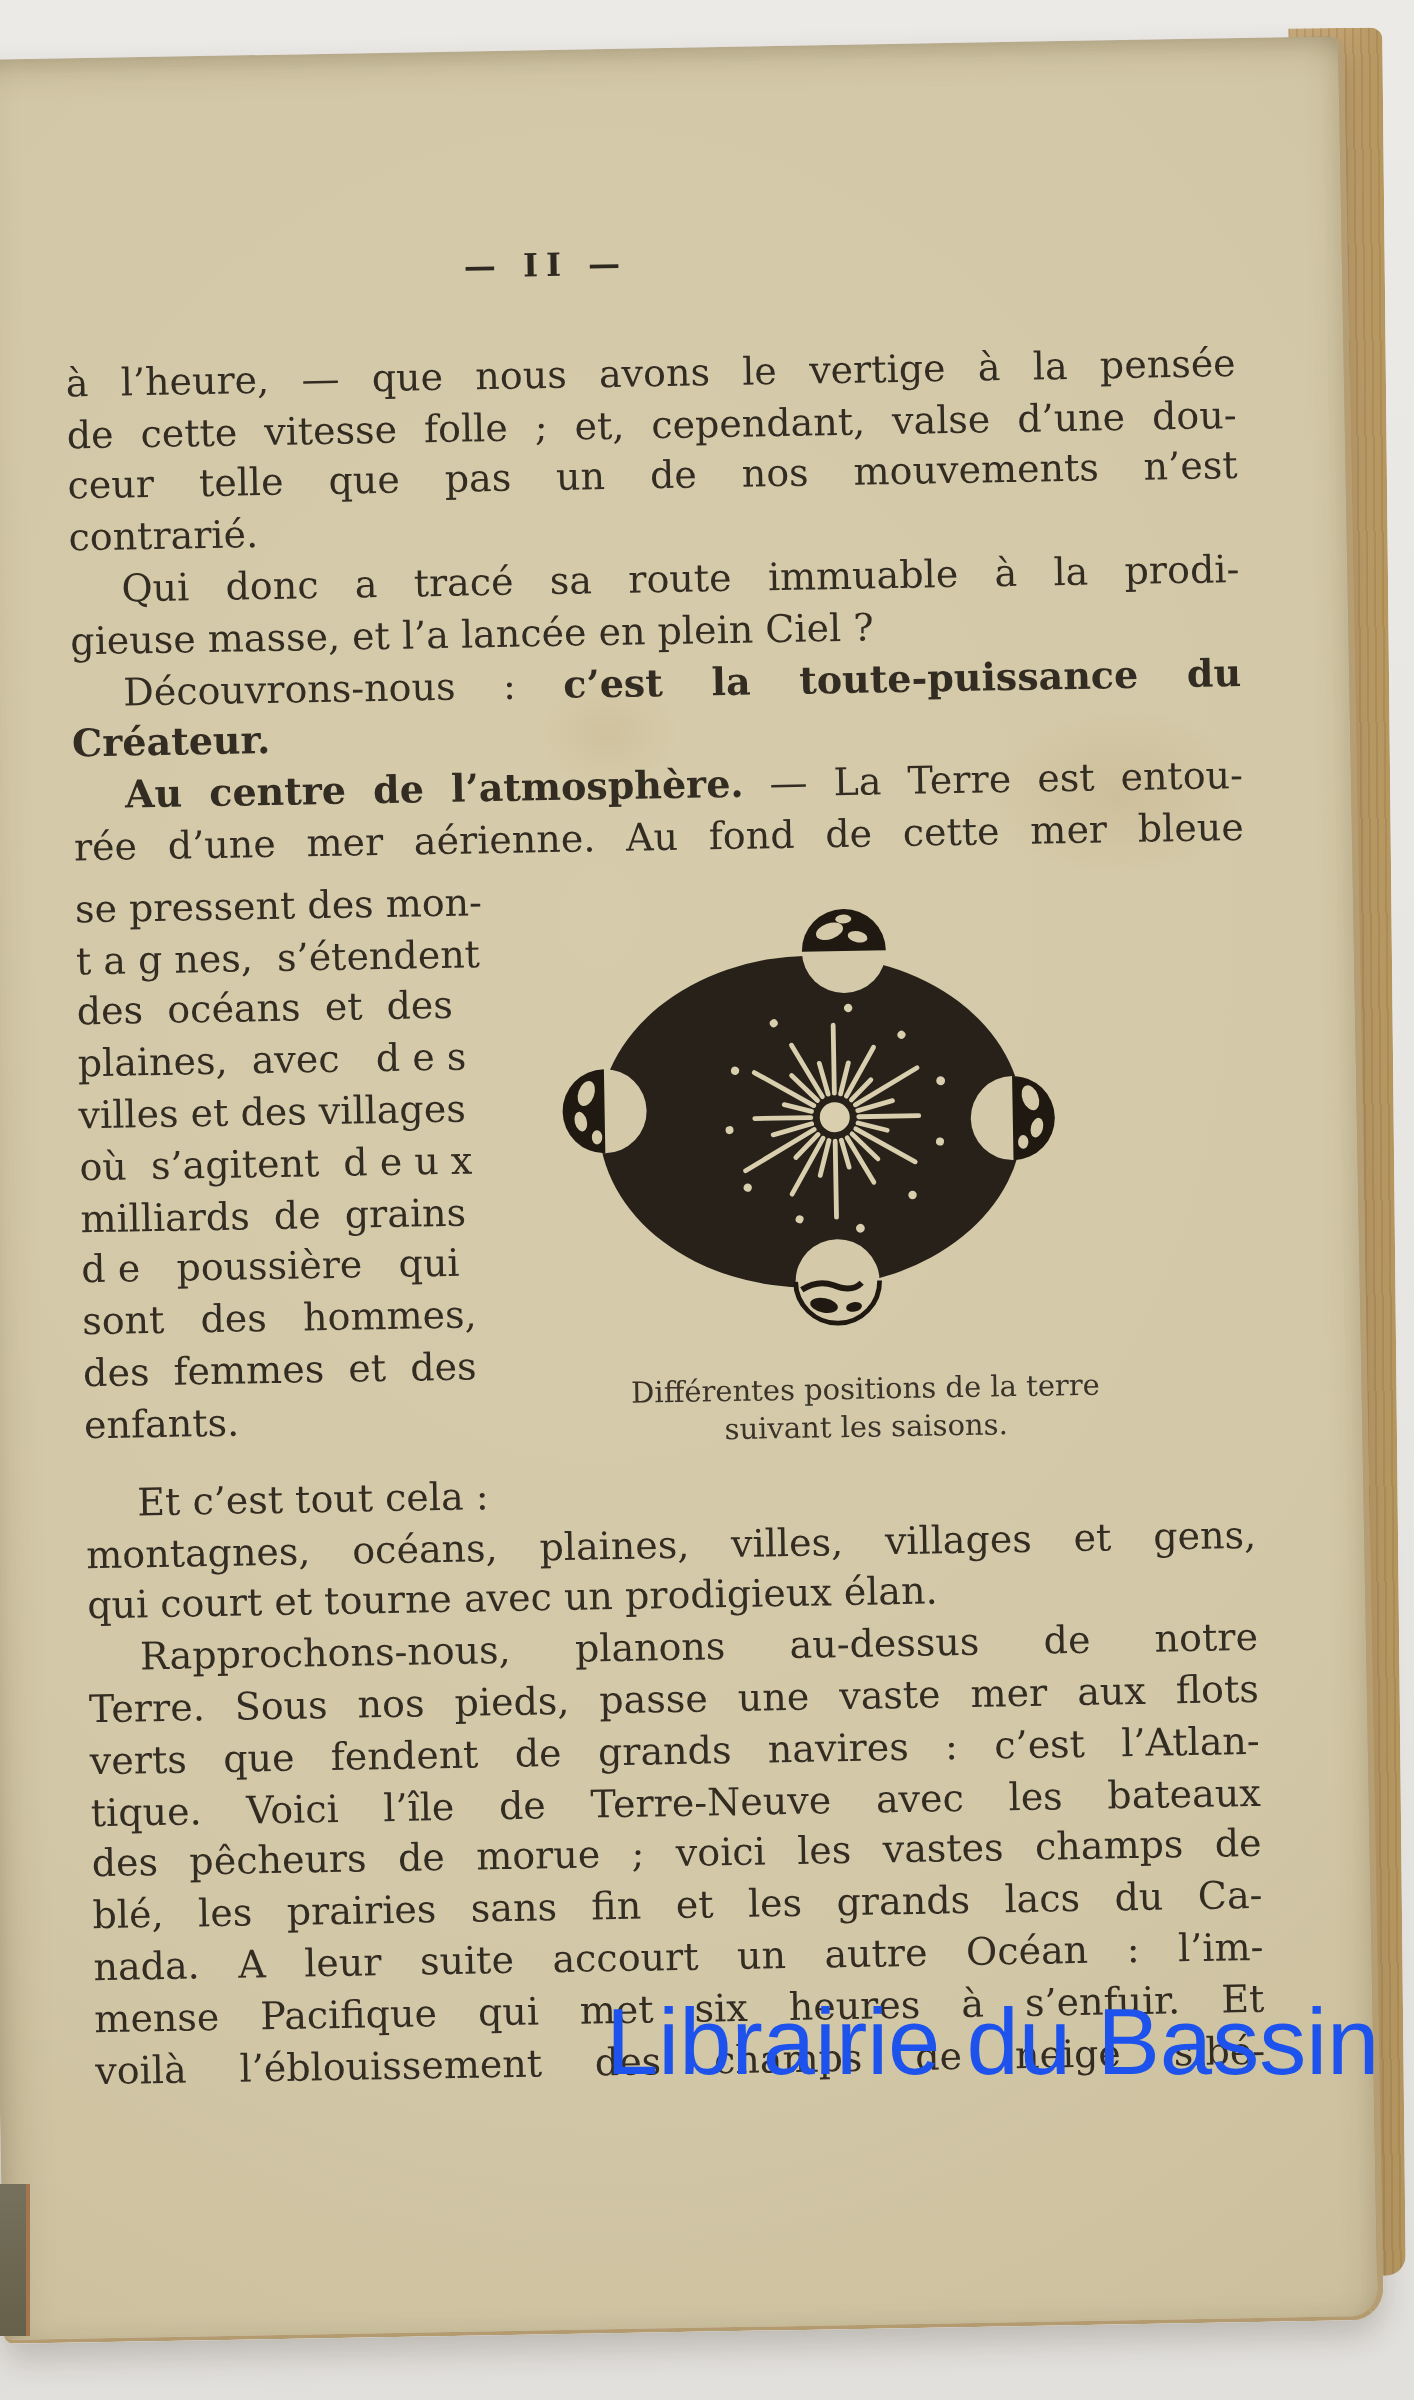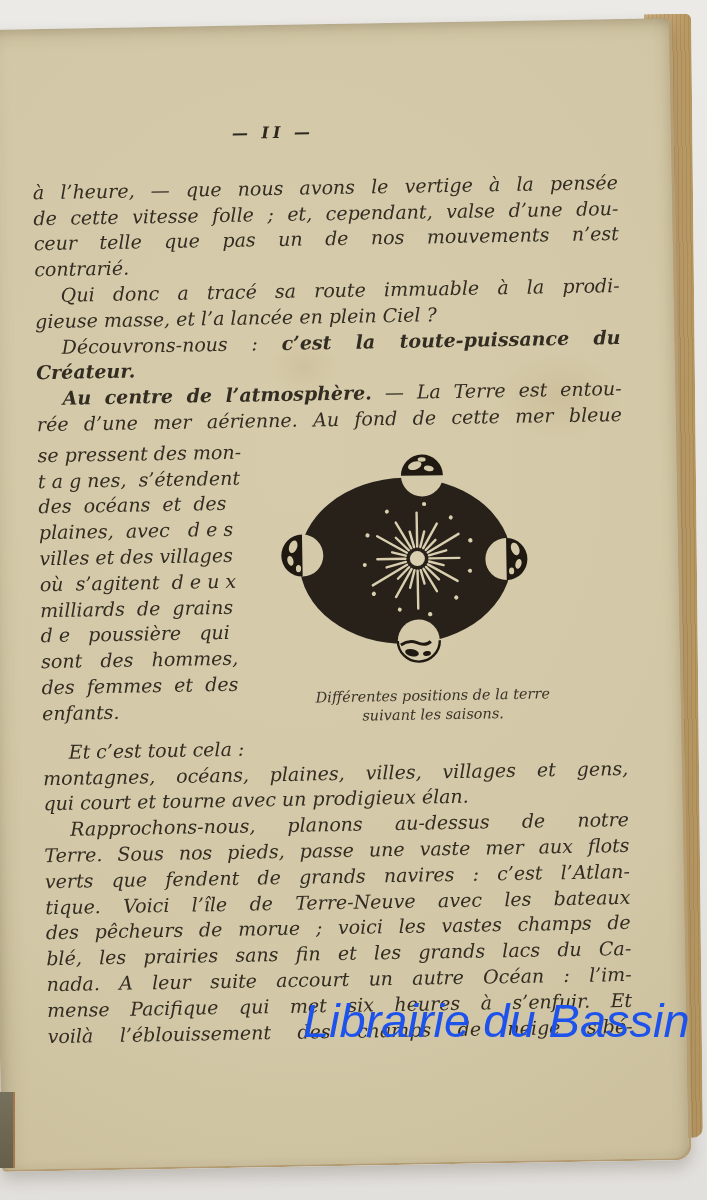--- a/index.html
+++ b/index.html
@@ -1,21 +1,21 @@
 <!DOCTYPE html>
 <html><head>
 <meta charset="utf-8">
 <style>
   html,body{margin:0;padding:0;}
   body{
     width:707px;height:1200px;overflow:hidden;position:relative;
     background:linear-gradient(180deg,#eceae7 0%,#e7e5e2 60%,#e2e0dd 100%);
     font-family:"DejaVu Serif","Liberation Serif",serif;
   }
-  .scene{position:absolute;inset:0;font-style:italic;}
+  .scene{position:absolute;inset:0;}
   
   .foreedge{
     position:absolute;left:650px;top:14px;width:47px;height:1124px;z-index:0;
     background:
       repeating-linear-gradient(90deg,rgba(120,90,45,.18) 0 1px,rgba(0,0,0,0) 1px 4px),
       linear-gradient(90deg,#c8ab7c 0%,#c3a372 55%,#b6975f 100%);
     border-radius:0 6px 10px 4px;
     transform:rotate(-0.6deg);
   }
   

